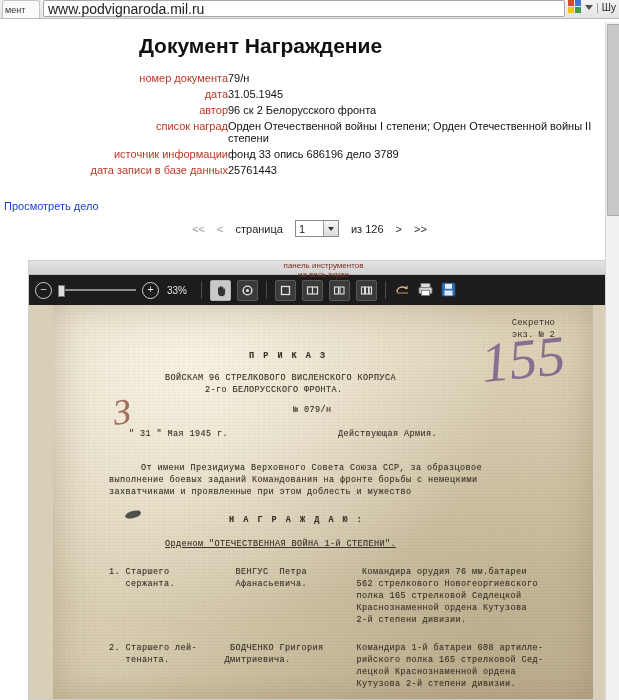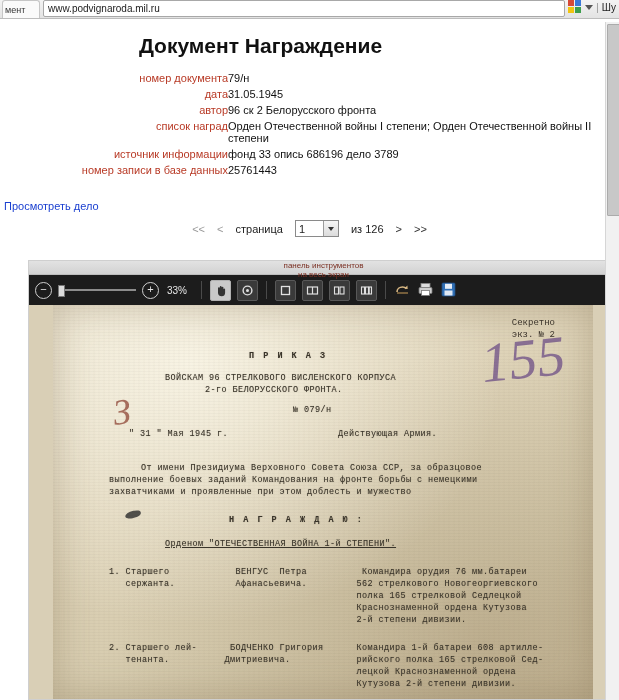--- a/index.html
+++ b/index.html
@@ -49,21 +49,21 @@
     flex: 1;
     height: 17px;
     margin: 0 3px 0 3px;
     background: #fff;
     border: 1px solid #a8a8a8;
     border-radius: 2px;
     display: flex;
     align-items: center;
     padding: 0 4px;
     box-sizing: border-box;
-    font-size: 10px;
+    font-size: 14px;
     color: #222;
   }
   .url-text { white-space: nowrap; overflow: hidden; }
   .chrome-right {
     display: flex;
     align-items: center;
     gap: 3px;
     padding-right: 3px;
   }
   .g-squares {
@@ -420,21 +420,21 @@
     </tr>
     <tr>
       <td class="meta-label">список наград</td>
       <td class="meta-value">Орден Отечественной войны I степени; Орден Отечественной войны II степени</td>
     </tr>
     <tr>
       <td class="meta-label">источник информации</td>
       <td class="meta-value">фонд 33 опись 686196 дело 3789</td>
     </tr>
     <tr>
-      <td class="meta-label">номер записи в базе данных</td>
+      <td class="meta-label">дата записи в базе данных</td>
       <td class="meta-value">25761443</td>
     </tr>
   </tbody>
     </table>
 
   <a class="link-case">Просмотреть дело</a>
 
   <div class="pager">
     <span class="arrow dim">&lt;&lt;</span>
     <span class="arrow dim">&lt;</span>

